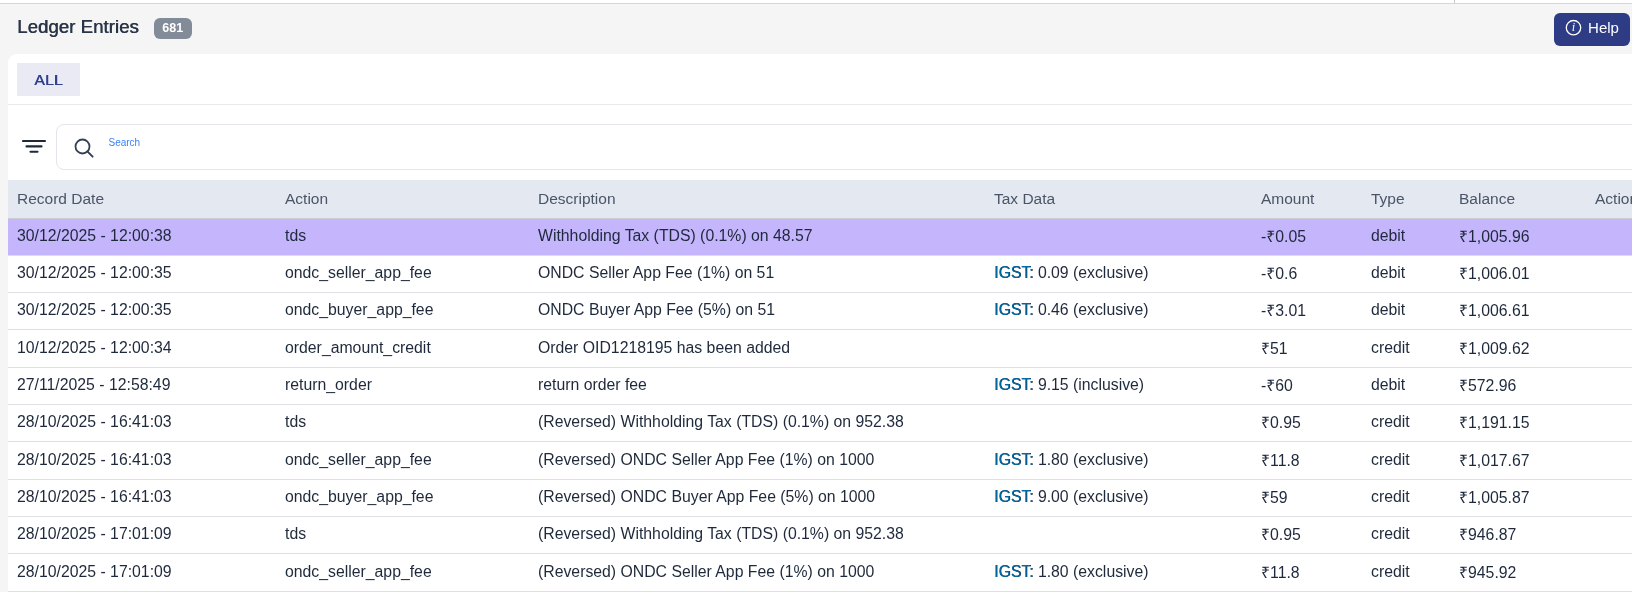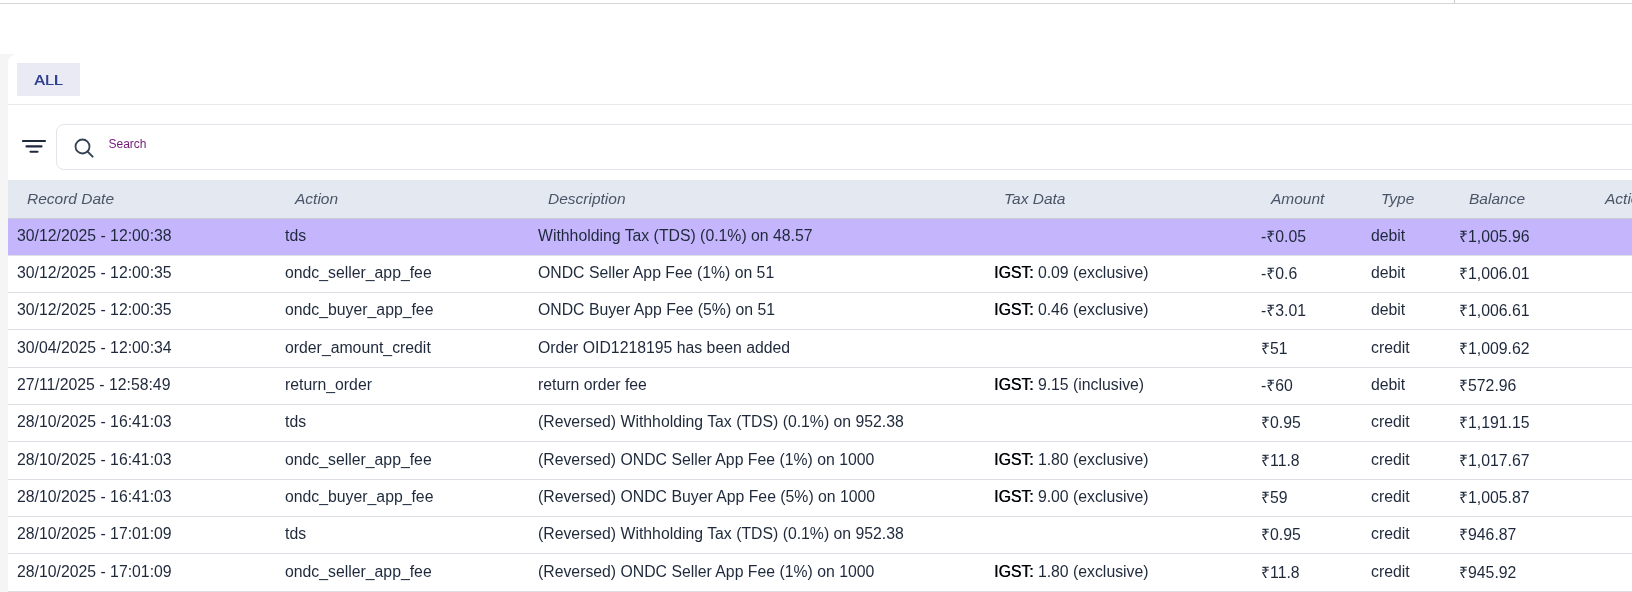--- a/index.html
+++ b/index.html
@@ -33,38 +33,49 @@
 
 .divider { position:absolute; left:8px; top:104px; width:1624px; height:1px; background:#e7e9ec; }
 
 
 .ficon { position:absolute; left:22px; top:139px; }
 
 
 .search { position:absolute; left:56px; top:124px; width:1596px; height:46px; background:#fff;
   border:1px solid #e2e5ea; border-radius:8px; }
 .search svg { position:absolute; left:16px; top:12px; }
-.search .ph { position:absolute; left:51.5px; top:12px; font-size:12px; color:#701a75; }
+.search .ph { position:absolute; left:51.5px; top:12px; font-size:10px; color:#3b82f6; }
 
 
 .tbl { position:absolute; left:8px; top:180px; width:1700px; border-collapse:collapse; table-layout:fixed;
   font-size:15.8px; color:#1e293b; }
-.tbl th { background:#e4e8f1; color:#4a5568; font-weight:400; text-align:left; padding:0 0 0 19px;
-  height:38px; font-size:15.5px; border-bottom:1.5px solid #c8ccd5;font-style:italic; }
+.tbl th { background:#e4e8f1; color:#4a5568; font-weight:400; text-align:left; padding:0 0 0 9px;
+  height:38px; font-size:15.5px; border-bottom:1.5px solid #c8ccd5; }
 .tbl td { padding:0 0 2px 9px; height:37.33px; border-bottom:1px solid #dcdfe4; white-space:nowrap; overflow:hidden; }
 .tbl tr.hl td { background:#c4b5fd; }
-.tbl b { font-weight:400; text-shadow:0.6px 0 0 #1e293b; color:#000000; }
+.tbl b { font-weight:400; text-shadow:0.6px 0 0 #1e293b; color:#0369a1; }
 </style>
 </head>
 <body>
 <div class="stage">
   <div class="topsliver">
       <div class="v"></div>
     </div>
   <div class="topline"></div>
+  <div class="band">
+    <div class="title">Ledger Entries</div>
+    <div class="badge">681</div>
+    <div class="helpbtn">
+      <svg width="17" height="17" viewBox="0 0 17 17">
+        <circle cx="8.5" cy="8.5" r="7.2" fill="none" stroke="#fff" stroke-width="1.3"></circle>
+        <text x="8.5" y="12.3" font-family="Liberation Serif, serif" font-style="italic" font-size="12.5" fill="#fff" text-anchor="middle">i</text>
+      </svg>
+      <span>Help</span>
+    </div>
+  </div>
   <div class="gutter"></div>
   <div class="card"></div>
   <div class="chip">ALL</div>
   <div class="divider"></div>
   <svg class="ficon" width="26" height="16" viewBox="0 0 26 16">
     <line x1="1" y1="2" x2="23" y2="2" stroke="#1e293b" stroke-width="2.1" stroke-linecap="round"></line>
     <line x1="4.5" y1="7.4" x2="19.5" y2="7.4" stroke="#1e293b" stroke-width="2.1" stroke-linecap="round"></line>
     <line x1="8.5" y1="12.8" x2="15.5" y2="12.8" stroke="#1e293b" stroke-width="2.1" stroke-linecap="round"></line>
   </svg>
   <div class="search">
@@ -120,21 +131,21 @@
       <td>30/12/2025 - 12:00:35</td>
           <td>ondc_buyer_app_fee</td>
           <td>ONDC Buyer App Fee (5%) on 51</td>
           <td><b>IGST:</b> 0.46 (exclusive)</td>
       <td>-₹3.01</td>
           <td>debit</td>
           <td>₹1,006.61</td>
           <td></td>
     </tr>
     <tr>
-      <td>30/04/2025 - 12:00:34</td>
+      <td>10/12/2025 - 12:00:34</td>
           <td>order_amount_credit</td>
           <td>Order OID1218195 has been added</td>
           <td></td>
       <td>₹51</td>
           <td>credit</td>
           <td>₹1,009.62</td>
           <td></td>
     </tr>
     <tr>
       <td>27/11/2025 - 12:58:49</td>

